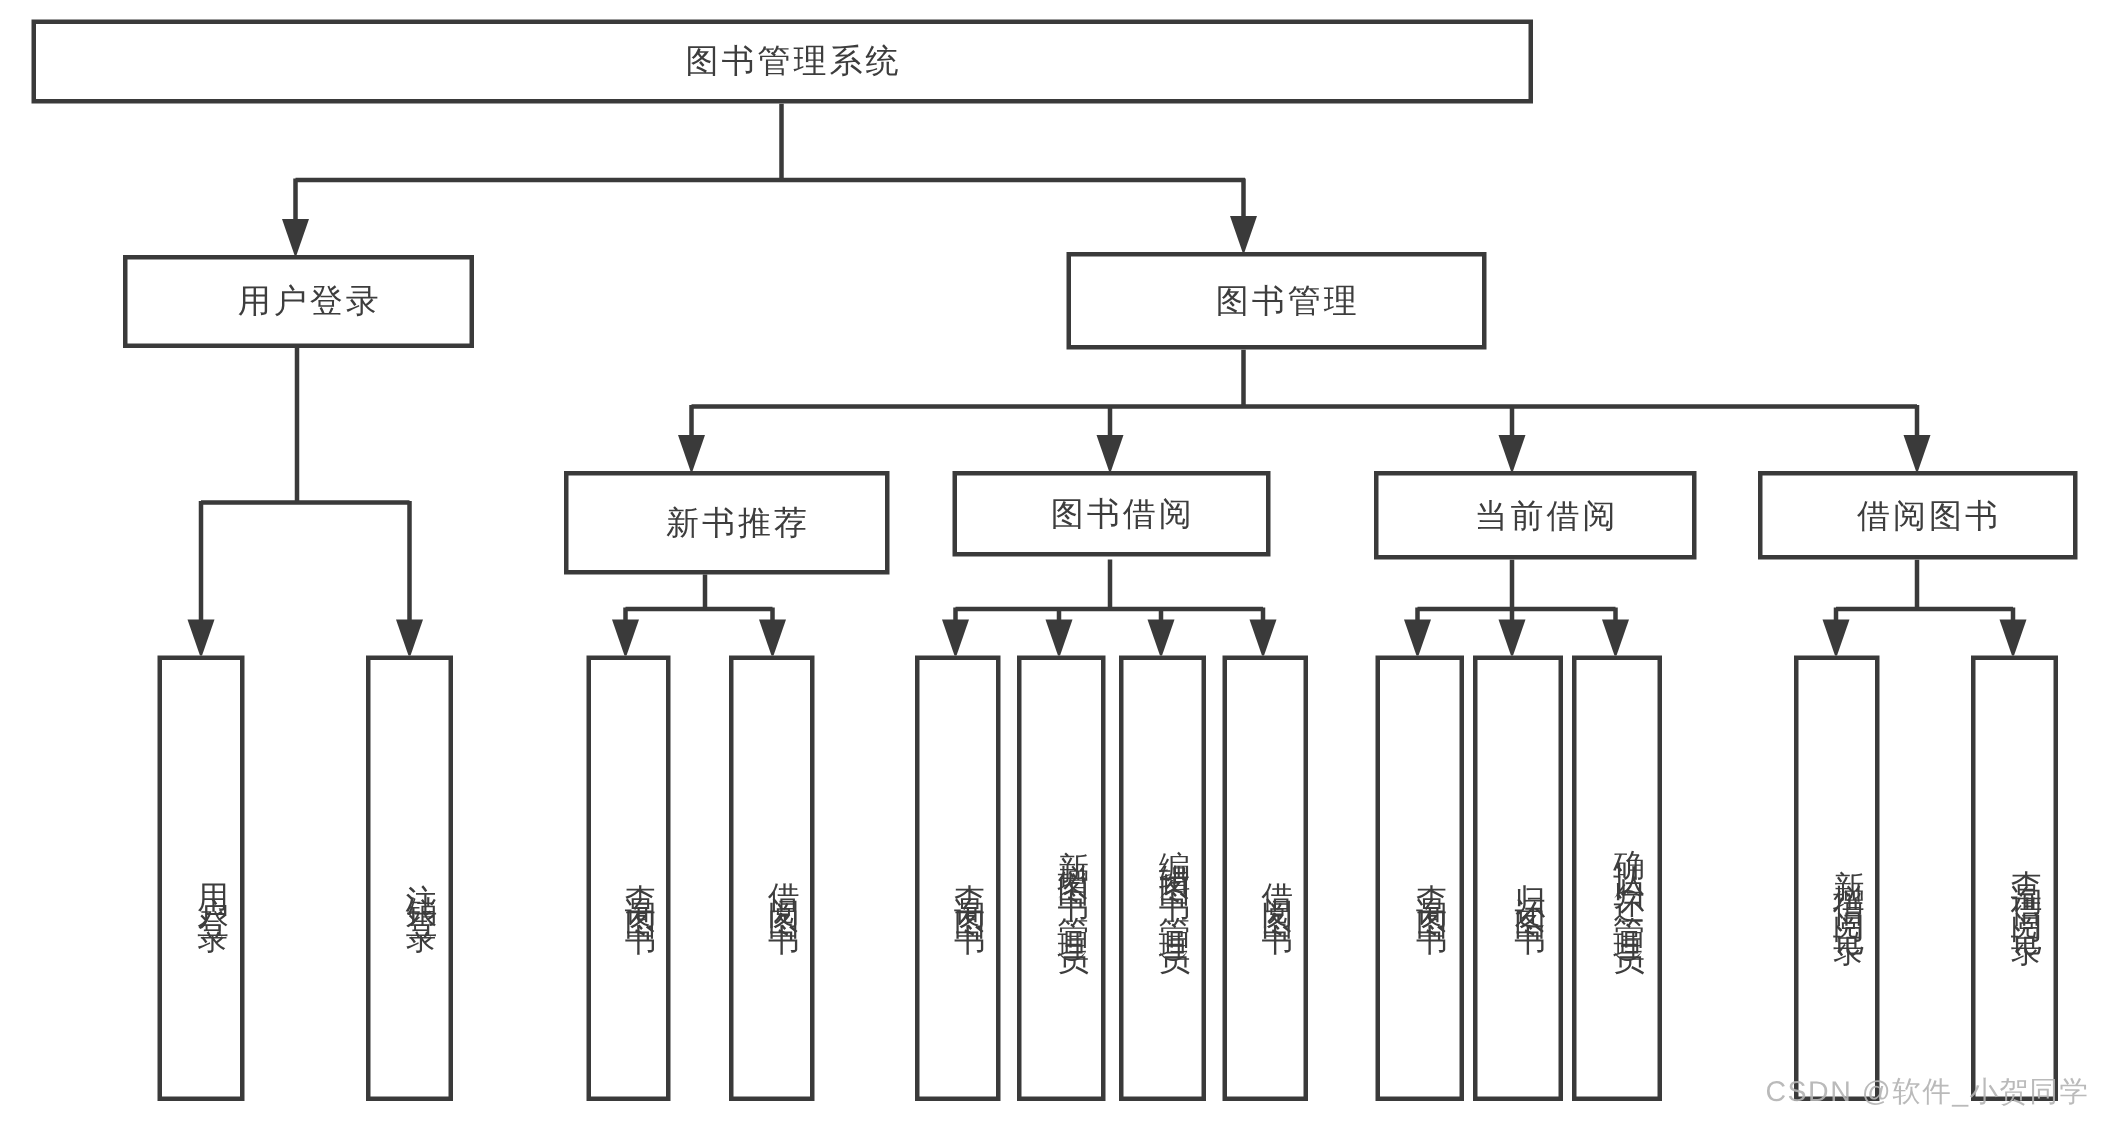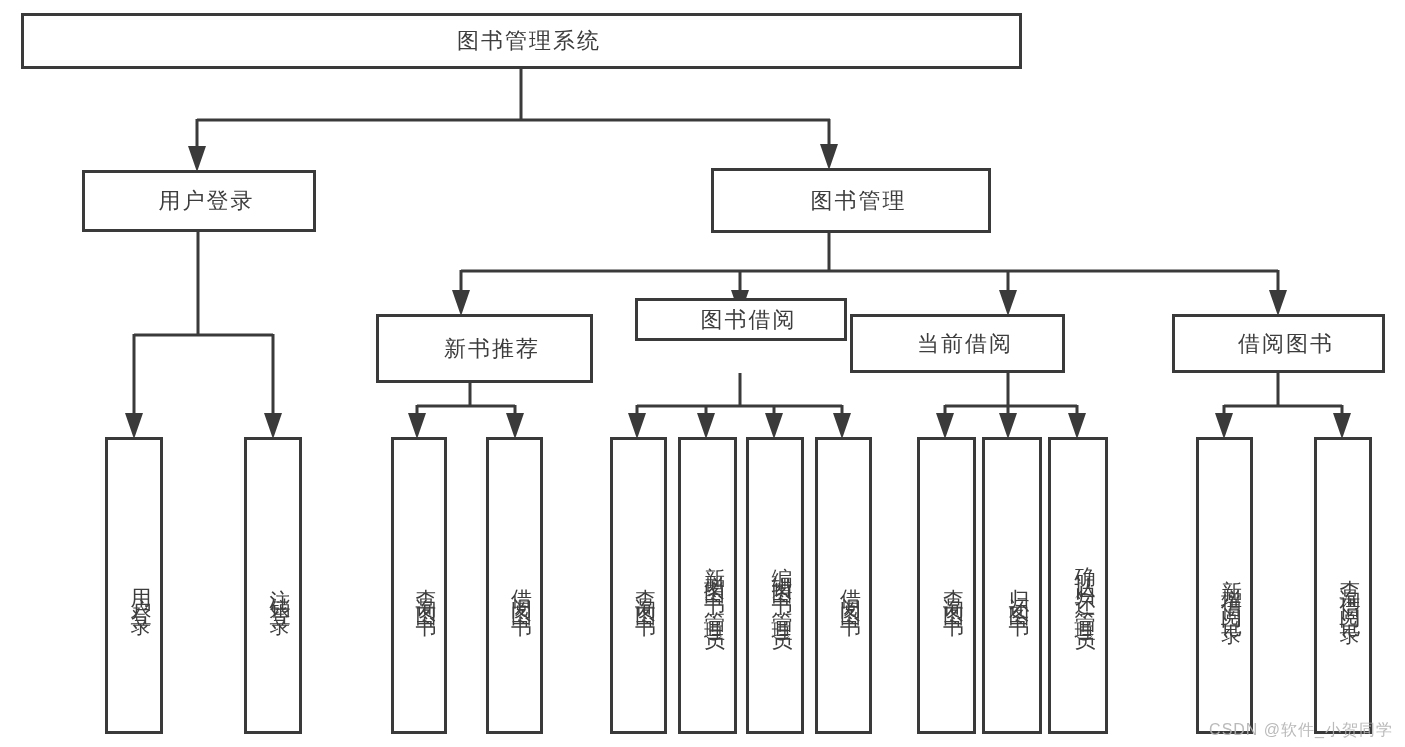--- a/index.html
+++ b/index.html
@@ -28,21 +28,21 @@
   .leaf{font-size:21px;}
   .leaf .vtext{
     writing-mode:vertical-rl;
     text-orientation:mixed;
     letter-spacing:9px;
     line-height:1;
     margin-bottom:-9px;
   }
   .watermark{
     position:absolute;right:12px;bottom:6px;
-    font-size:16px;letter-spacing:1px;
+    font-size:19px;letter-spacing:1px;
     color:var(--watermark);
     opacity:.9;z-index:10;white-space:nowrap;
   }
   .stroke-g path{stroke:var(--line);stroke-width:3;fill:none;}
   .fill-g polygon{fill:var(--line);stroke:none;}
 </style>
 </head>
 <body>
 
 <div class="canvas">
@@ -87,24 +87,24 @@
   <div class="box hbox" style="left:82px;top:170px;width:234px;height:62px">
     <span>用户登录</span>
   </div>
   <div class="box hbox" style="left:711px;top:168px;width:280px;height:65px">
     <span>图书管理</span>
   </div>
 
   <div class="box hbox" style="left:376px;top:314px;width:217px;height:69px">
     <span>新书推荐</span>
   </div>
-  <div class="box hbox" style="left:635px;top:298px;width:212px;height:43px">
+  <div class="box hbox" style="left:635px;top:314px;width:212px;height:57px">
     <span>图书借阅</span>
   </div>
-  <div class="box hbox" style="left:850px;top:314px;width:215px;height:59px">
+  <div class="box hbox" style="left:916px;top:314px;width:215px;height:59px">
     <span>当前借阅</span>
   </div>
   <div class="box hbox" style="left:1172px;top:314px;width:213px;height:59px">
     <span>借阅图书</span>
   </div>
 
   <div class="box leaf" style="left:105px;top:437px;width:58px;height:297px">
     <span class="vtext">用户登录</span>
   </div>
   <div class="box leaf" style="left:244px;top:437px;width:58px;height:297px">

